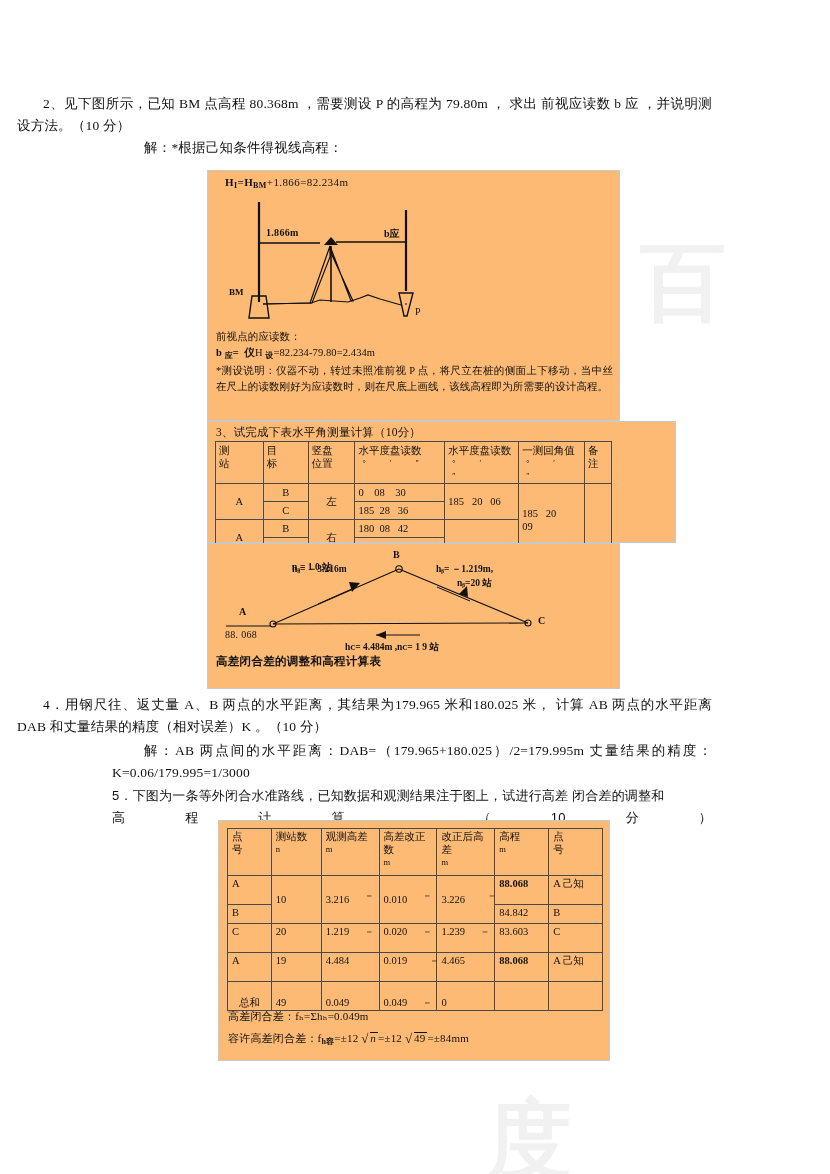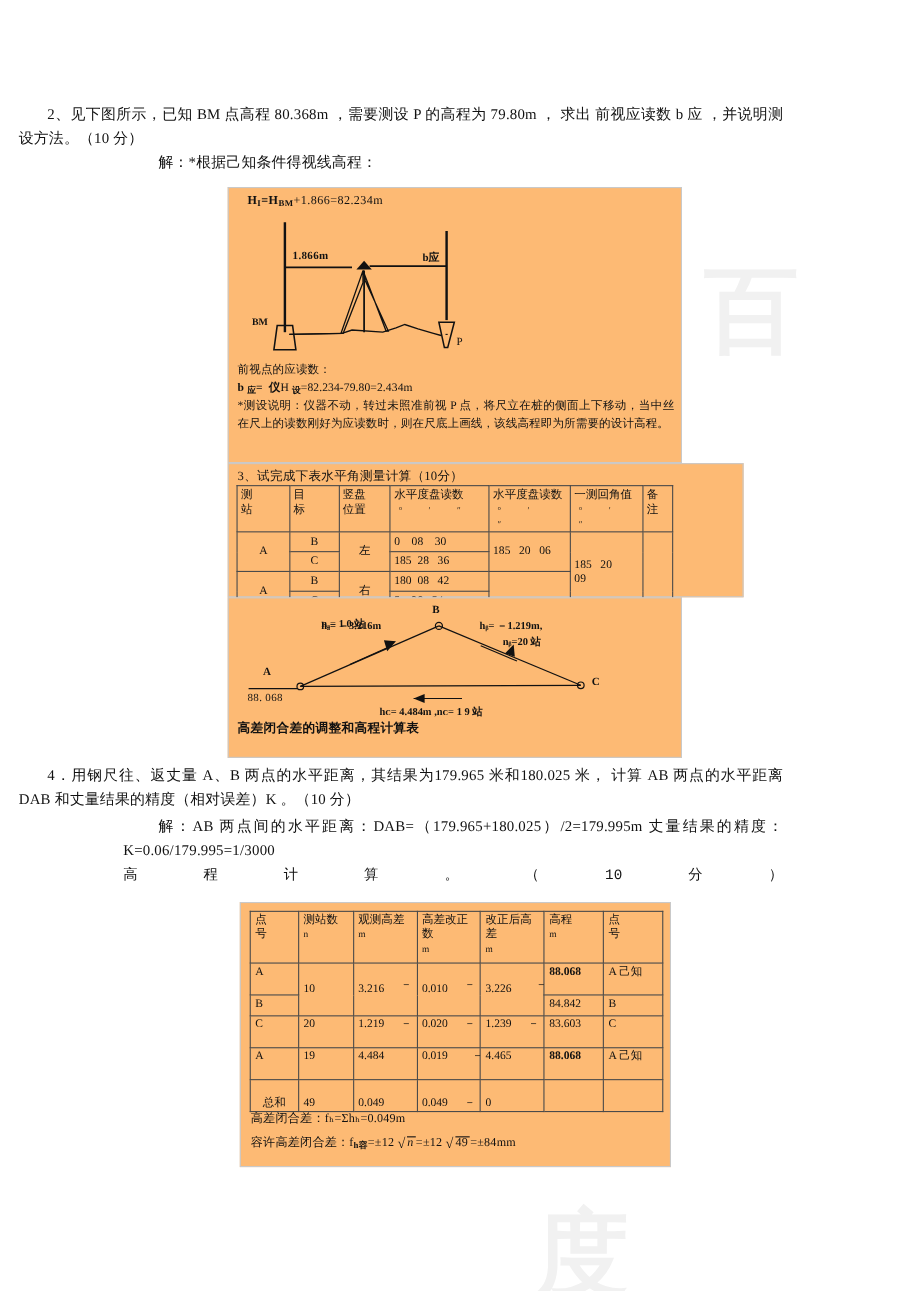--- a/index.html
+++ b/index.html
@@ -320,21 +320,22 @@
     </div>
 
     <div class="p-q4">
       <p class="para ind">4．用钢尺往、返丈量 A、B 两点的水平距离，其结果为179.965 米和180.025 米， 计算 AB 两点的水平距离 DAB  和丈量结果的精度（相对误差）K 。（10 分）</p>
     </div>
     <div class="p-q4ans">
       <p class="para ind2">解：AB  两点间的水平距离：DAB=（179.965+180.025）/2=179.995m 丈量结果的精度：K=0.06/179.995=1/3000</p>
     </div>
 
     <div class="p-q5">
-      <p class="para justify-spread" style="font-family:Liberation Mono, monospace;font-size:13px;">高程计算。（10分）</p>
+      <p class="para" style="font-family:'Liberation Sans',sans-serif;font-size:13px;">5．下图为一条等外闭合水准路线，已知数据和观测结果注于图上，试进行高差  闭合差的调整和</p>
+      <p class="para justify-spread" style="font-family:Liberation Sans, sans-serif;font-size:13px;">高程计算。（10分）</p>
     </div>
 
     <div class="fig fig4">
       <table class="adj">
         <colgroup>
           <col style="width:44px">
             <col style="width:50px">
             <col style="width:58px">
           <col style="width:58px">
             <col style="width:58px">

